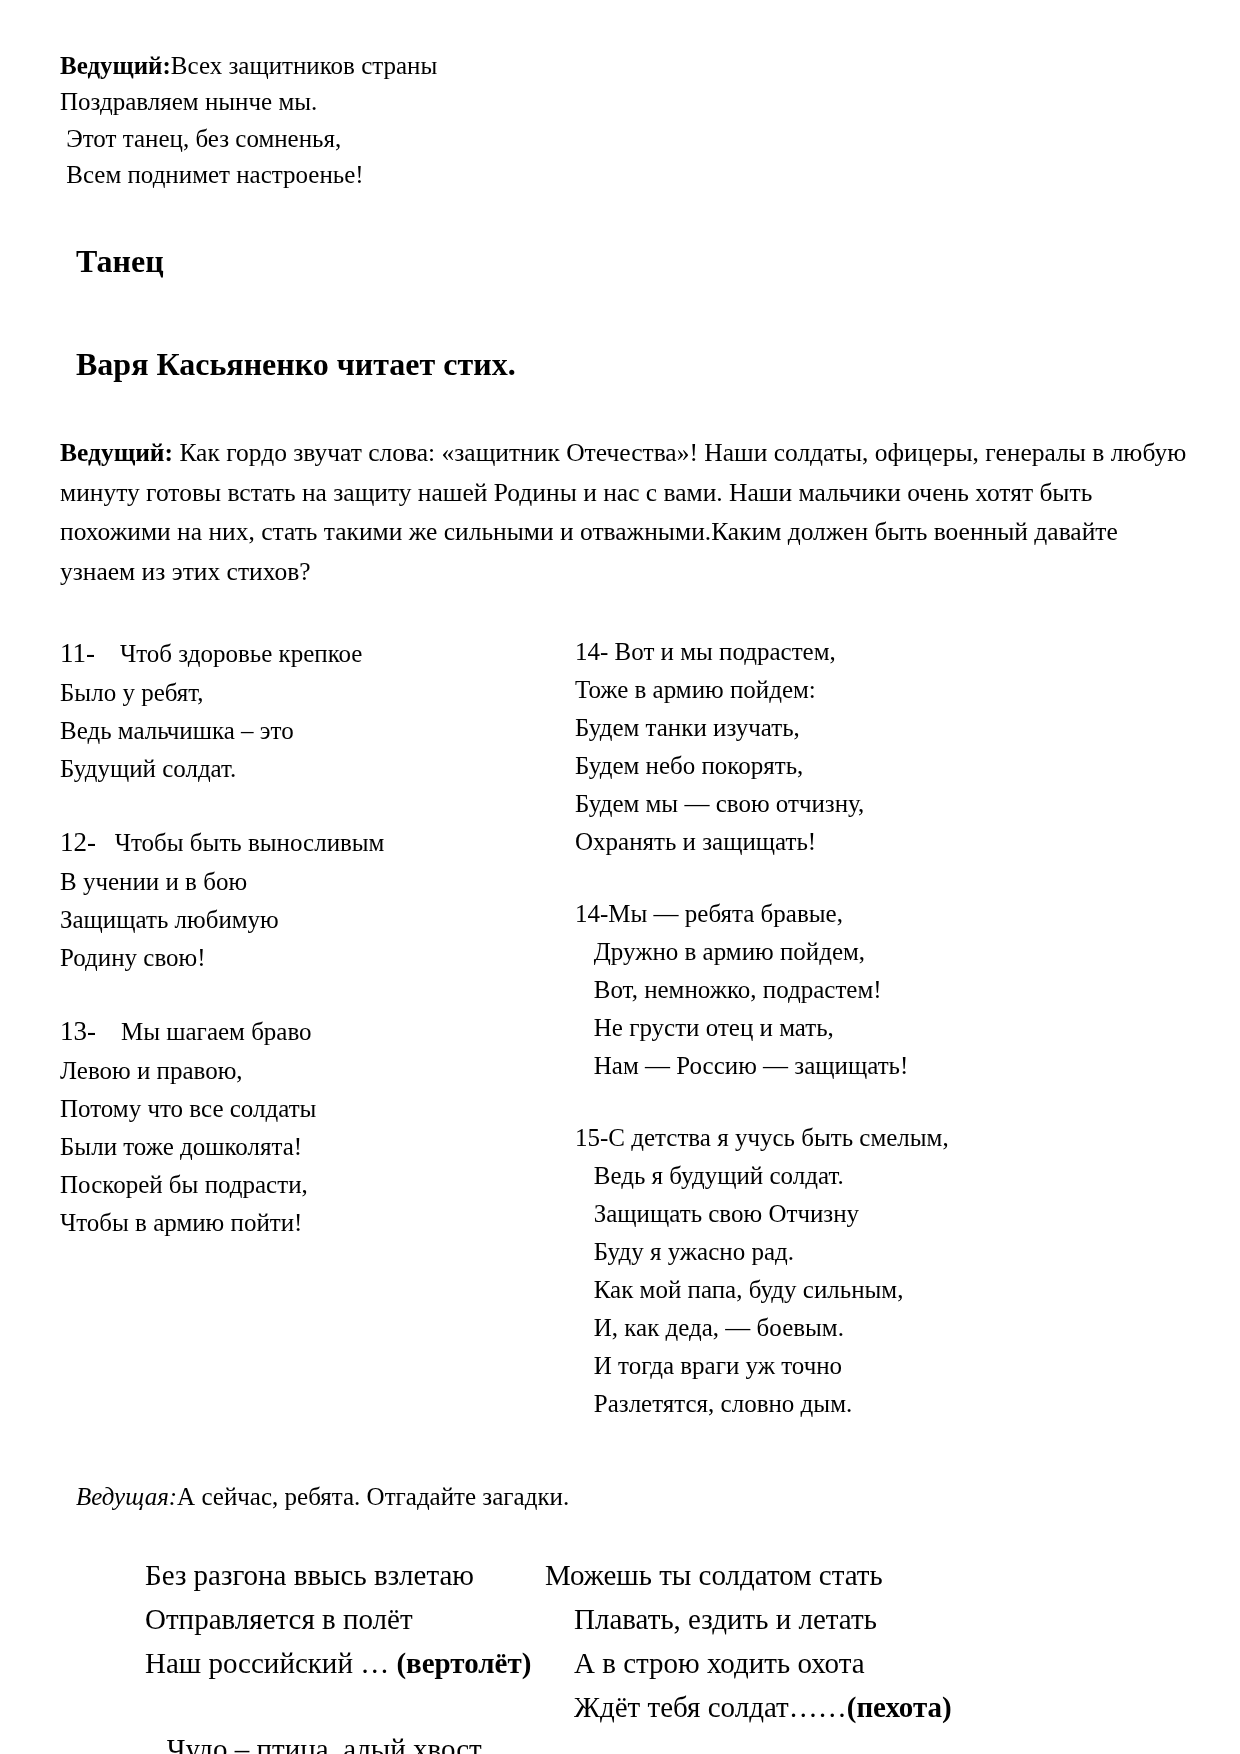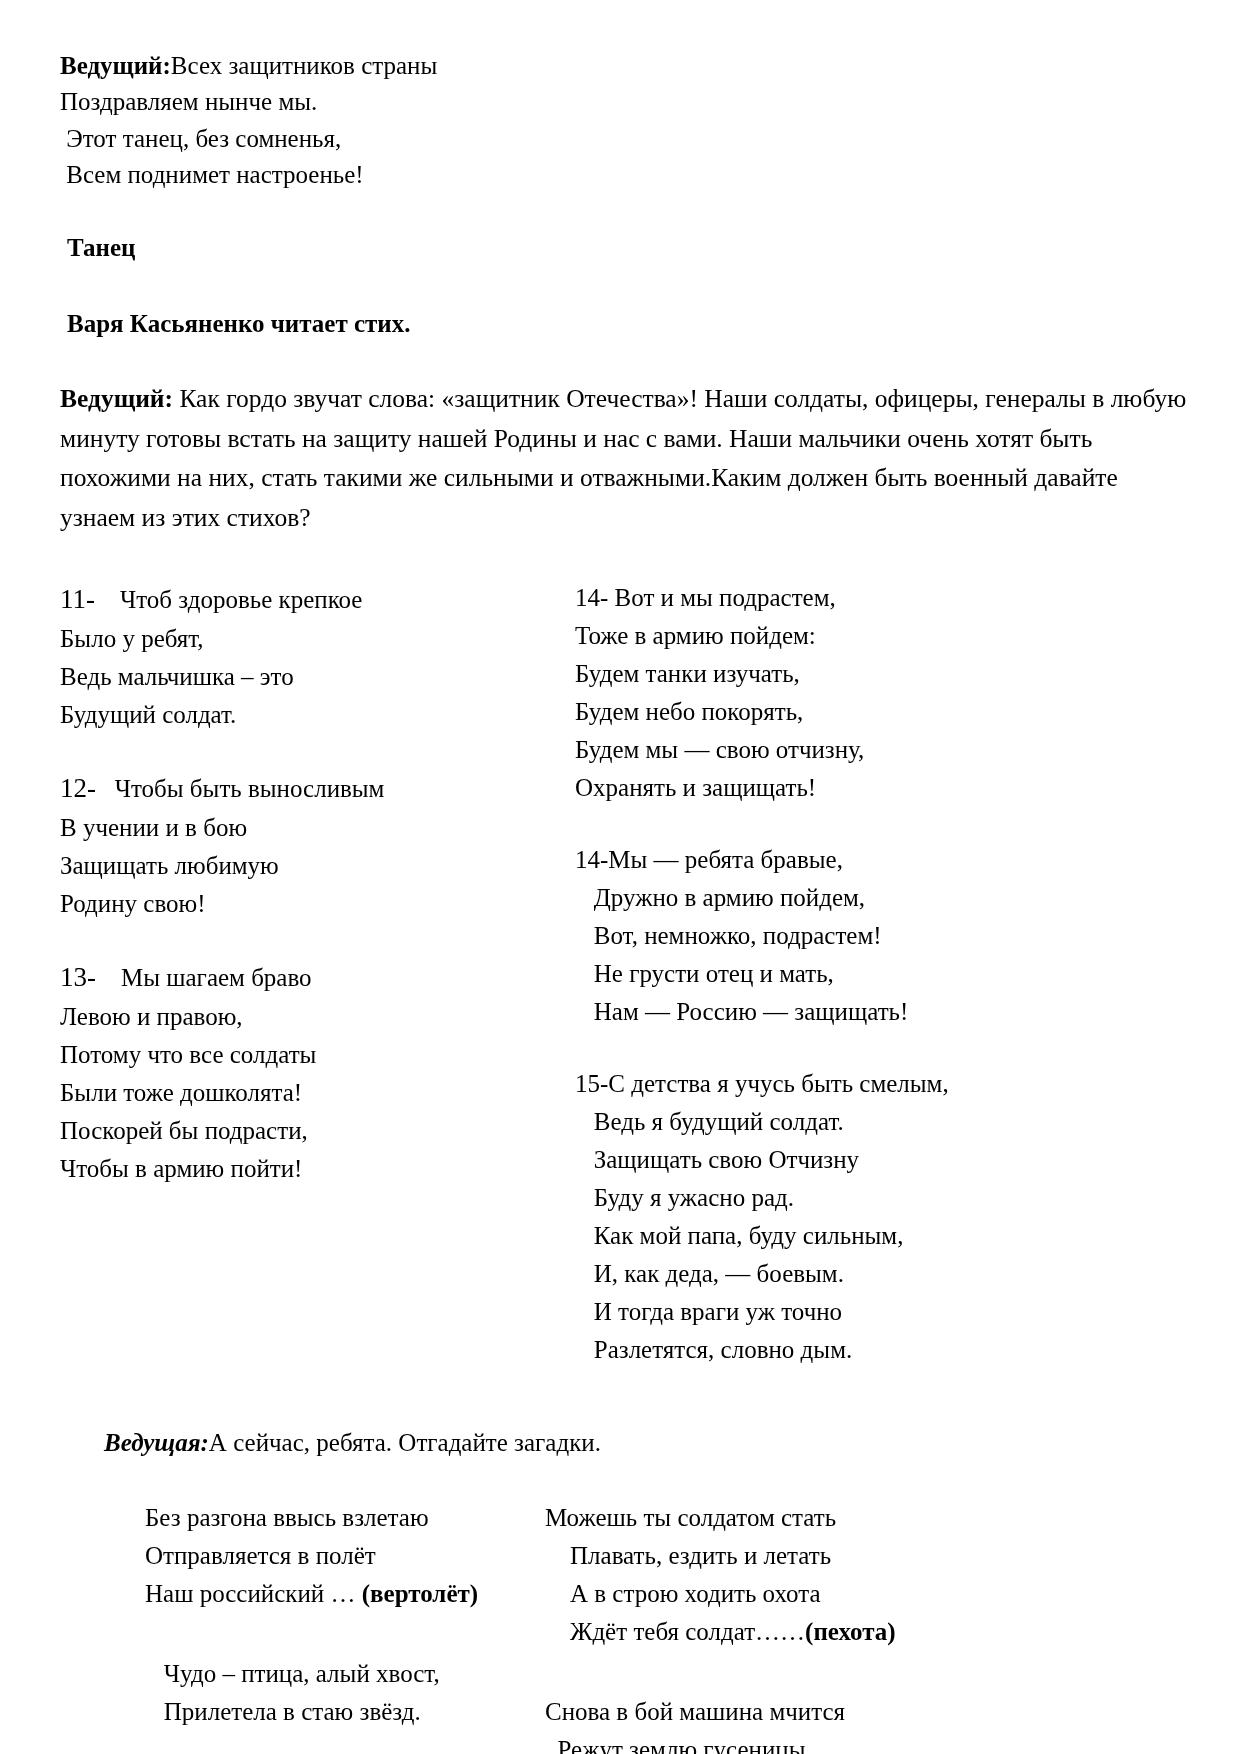--- a/index.html
+++ b/index.html
@@ -28,23 +28,23 @@
     margin: 0;
   }
   .intro .lead {
     font-weight: bold;
   }
   .intro-line {
     display: block;
     white-space: pre;
   }
   .section-heading {
-    font-size: 25px;
-    font-weight: bold;
-    margin: 7px;
+    font-size: 32px;
+    font-weight: bold;
+    margin: 16px;
   }
   .gap-sm { height: 26px; }
   .gap-md { height: 34px; }
   .gap-lg { height: 42px; }
 
   .narrator-para {
     font-size: 25.5px;
     line-height: 1.55;
     margin: 0;
     text-align: left;
@@ -81,44 +81,43 @@
   .poem .num {
     font-size: 27px;
   }
 
   .host-line {
     font-size: 25px;
     margin: 0;
     padding-left: 16px;
   }
   .host-line .lead {
-    font-weight: bold;
+    font-weight: normal;
     font-style: italic;
-    margin-left: 28px;
   }
 
   .riddles {
     display: flex;
     align-items: flex-start;
     width: 100%;
   }
   .riddle-col-left {
     width: 470px;
     flex: 0 0 470px;
     padding-left: 85px;
     box-sizing: border-box;
   }
   .riddle-col-right {
     width: 600px;
     flex: 0 0 600px;
     padding-left: 15px;
     box-sizing: border-box;
   }
   .riddle {
-    font-size: 25px;
+    font-size: 29px;
     line-height: 1.52;
     margin: 0 0 42px 0;
   }
   .riddle .pline {
     display: block;
     white-space: pre;
   }
   .riddle b {
     font-weight: bold;
   }

